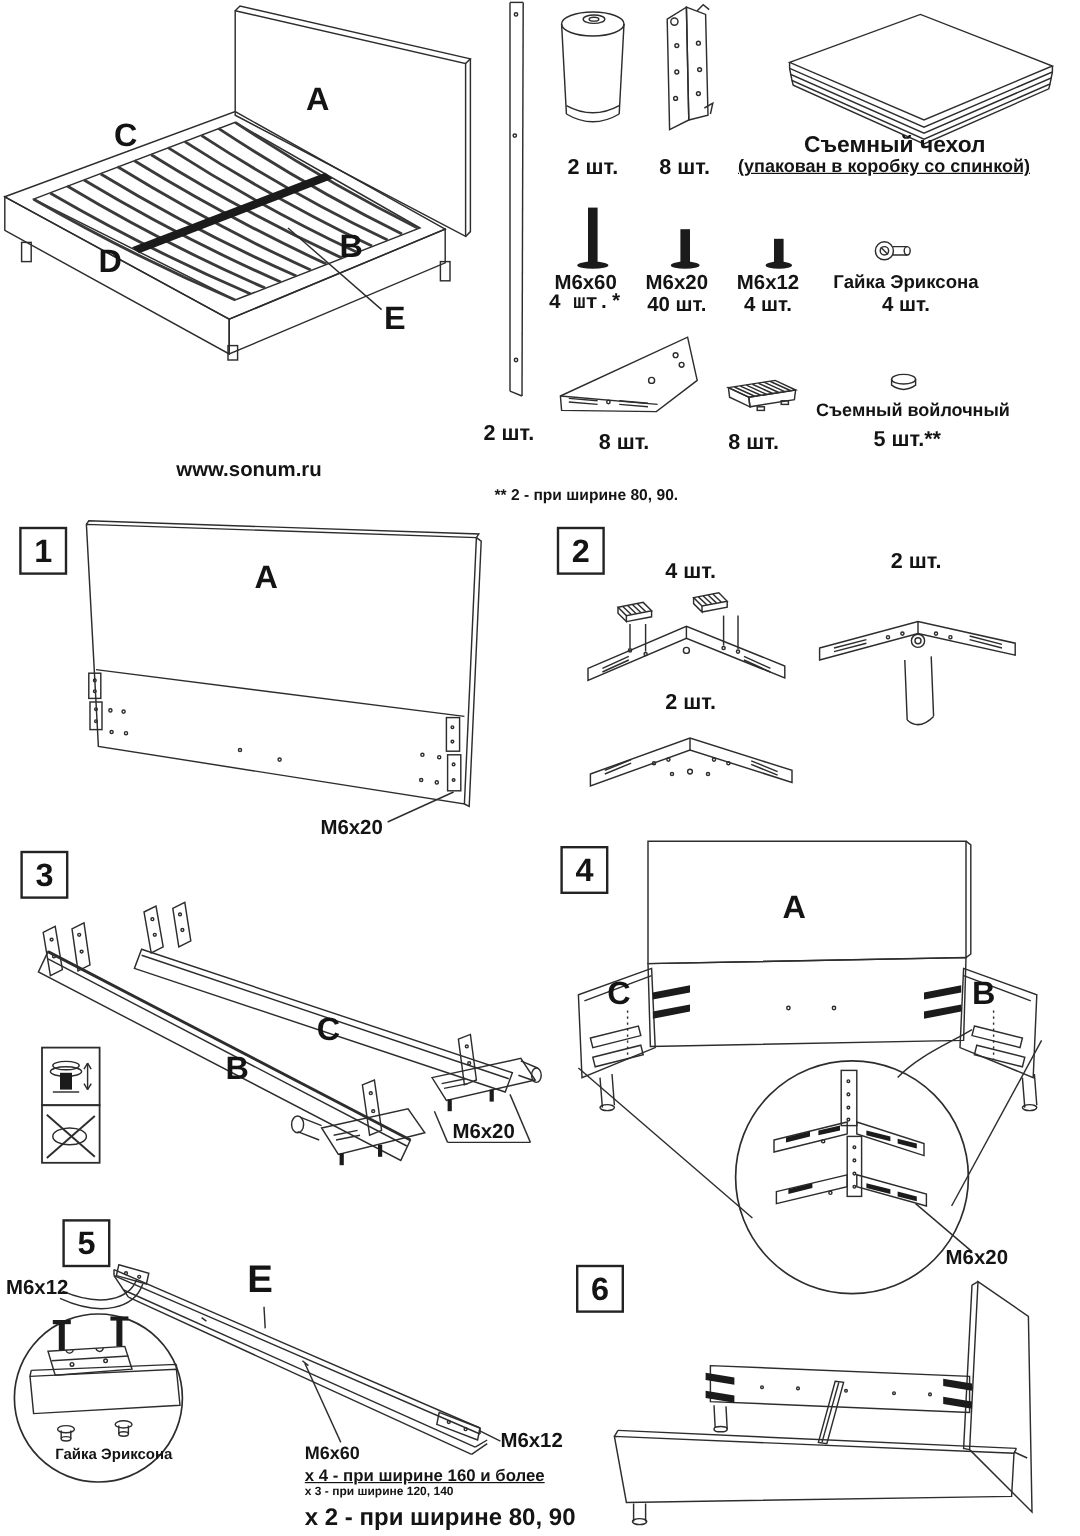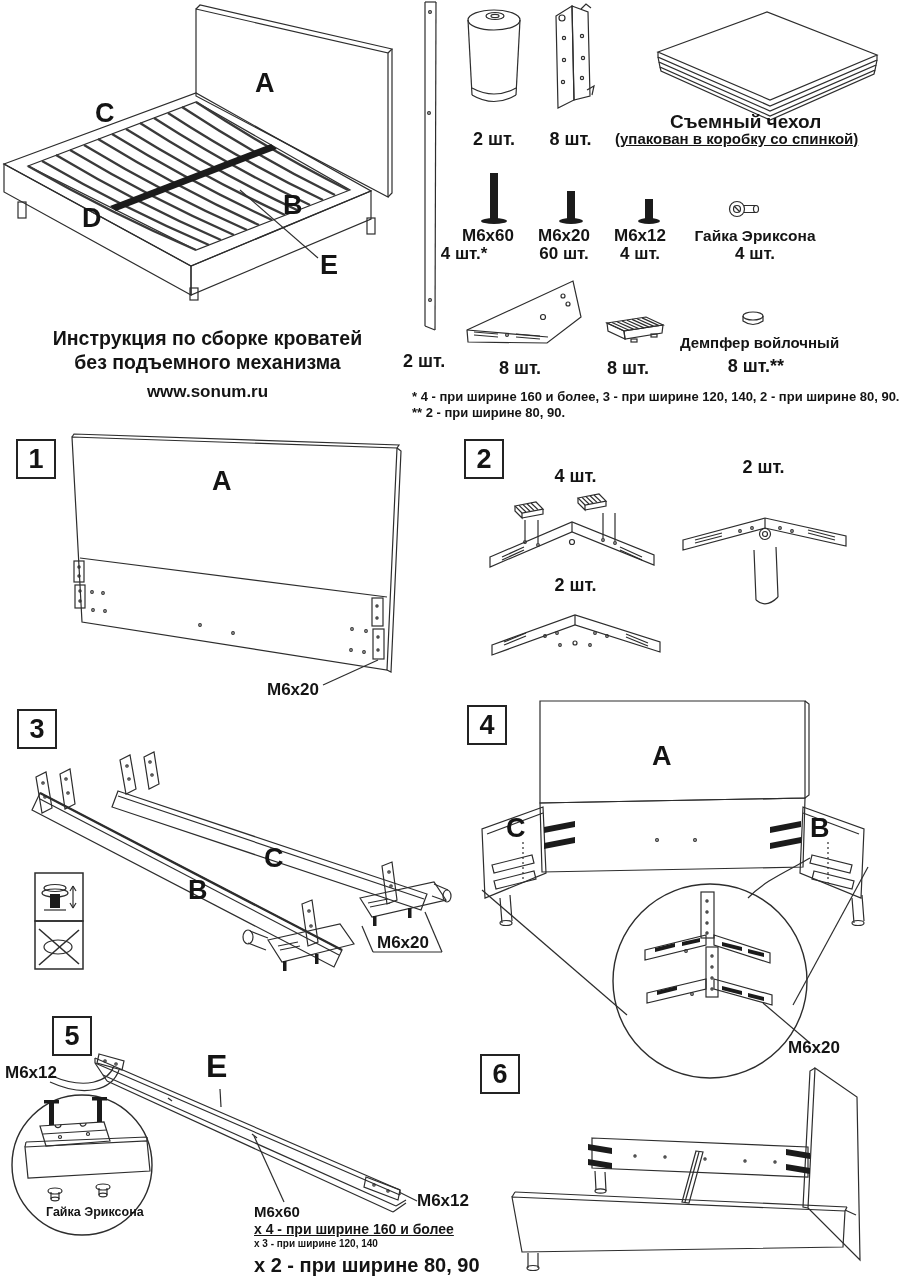--- a/index.html
+++ b/index.html
@@ -393,44 +393,39 @@
     <polygon class="blk" points="326,109 350,113 350,119 326,115"></polygon>
     <polygon class="blk" points="326,124 350,128 350,134 326,130"></polygon>
   </svg>
 
   <div class="lbl" style="left:255px;top:68px;font-size:27px;">A</div>
   <div class="lbl" style="left:95px;top:98px;font-size:27px;">C</div>
   <div class="lbl" style="left:82px;top:203px;font-size:27px;">D</div>
   <div class="lbl" style="left:283px;top:190px;font-size:27px;">B</div>
   <div class="lbl" style="left:320px;top:250px;font-size:27px;">E</div>
 
-  <div class="lbl ctr" style="left:25px;top:326px;width:365px;font-size:19.5px;line-height:24px;">
-    <div>Инструкция по сборке кроватей</div>
-    <div>без подъемного механизма</div>
-  </div>
   <div class="lbl ctr" style="left:25px;top:382px;width:365px;font-size:17px;">www.sonum.ru</div>
 
   <div class="lbl" style="left:403px;top:351px;font-size:18px;">2 шт.</div>
   <div class="lbl ctr" style="left:459px;top:129px;width:70px;font-size:18px;">2 шт.</div>
   <div class="lbl ctr" style="left:538px;top:129px;width:65px;font-size:18px;">8 шт.</div>
   <div class="lbl" style="left:622px;top:111px;font-size:19px;margin-left:48px;">Съемный чехол</div>
   <div class="lbl" style="left:615px;top:130px;font-size:15px;text-decoration:underline;">(упакован в коробку со спинкой)</div>
   <div class="lbl ctr" style="left:452px;top:226px;width:72px;font-size:17px;">M6x60</div>
-  <div class="lbl ctr" style="left:428px;top:244px;width:72px;font-size:17px;">4 шт.*</div>
+  <div class="lbl ctr" style="left:452px;top:244px;width:72px;font-size:17px;font-family:Liberation Mono, monospace;">4 шт.*</div>
   <div class="lbl ctr" style="left:528px;top:226px;width:72px;font-size:17px;">M6x20</div>
-  <div class="lbl ctr" style="left:528px;top:244px;width:72px;font-size:17px;">60 шт.</div>
+  <div class="lbl ctr" style="left:528px;top:244px;width:72px;font-size:17px;">40 шт.</div>
   <div class="lbl ctr" style="left:605px;top:226px;width:70px;font-size:17px;">M6x12</div>
   <div class="lbl ctr" style="left:605px;top:244px;width:70px;font-size:17px;">4 шт.</div>
   <div class="lbl ctr" style="left:690px;top:227px;width:130px;font-size:15.5px;">Гайка Эриксона</div>
   <div class="lbl ctr" style="left:690px;top:244px;width:130px;font-size:17px;">4 шт.</div>
   <div class="lbl ctr" style="left:485px;top:358px;width:70px;font-size:18px;">8 шт.</div>
   <div class="lbl ctr" style="left:597px;top:358px;width:62px;font-size:18px;">8 шт.</div>
-  <div class="lbl ctr" style="left:680px;top:334px;width:152px;font-size:15px;">Демпфер войлочный</div>
-  <div class="lbl ctr" style="left:680px;top:356px;width:152px;font-size:18px;">8 шт.**</div>
-  <div class="lbl" style="left:412px;top:390px;font-size:13px;">* 4 - при ширине 160 и более, 3 - при ширине 120, 140, 2 - при ширине 80, 90.</div>
+  <div class="lbl ctr" style="left:680px;top:334px;width:152px;font-size:15px;">Съемный войлочный</div>
+  <div class="lbl ctr" style="left:680px;top:356px;width:152px;font-size:18px;">5 шт.**</div>
   <div class="lbl" style="left:412px;top:406px;font-size:13px;">** 2 - при ширине 80, 90.</div>
 
   <div class="stepnum" style="left:16px;top:439px;">1</div>
   <div class="stepnum" style="left:464px;top:439px;">2</div>
   <div class="stepnum" style="left:17px;top:709px;">3</div>
   <div class="stepnum" style="left:467px;top:705px;">4</div>
   <div class="stepnum" style="left:52px;top:1016px;">5</div>
   <div class="stepnum" style="left:480px;top:1054px;">6</div>
 
   <div class="lbl" style="left:212px;top:466px;font-size:27px;">A</div>

